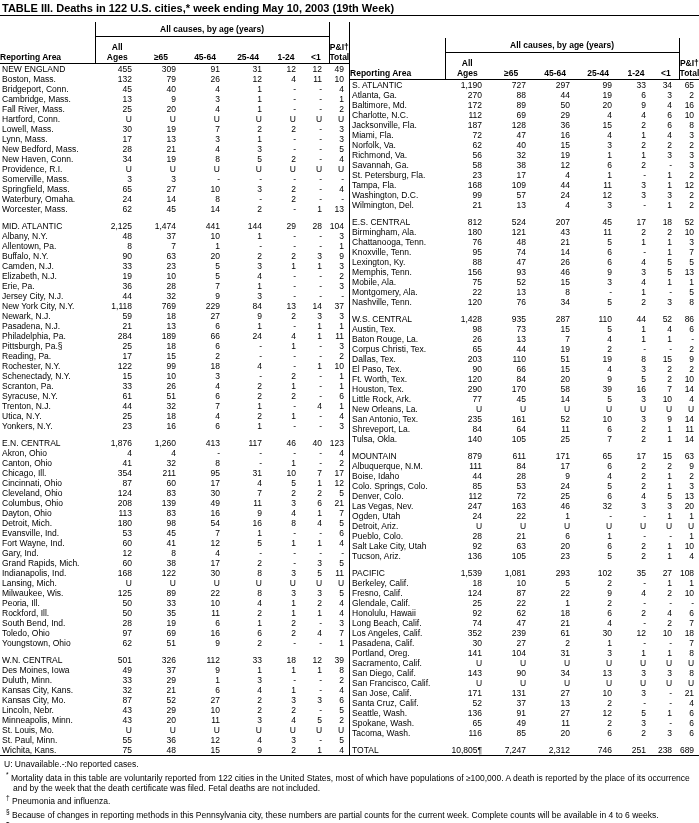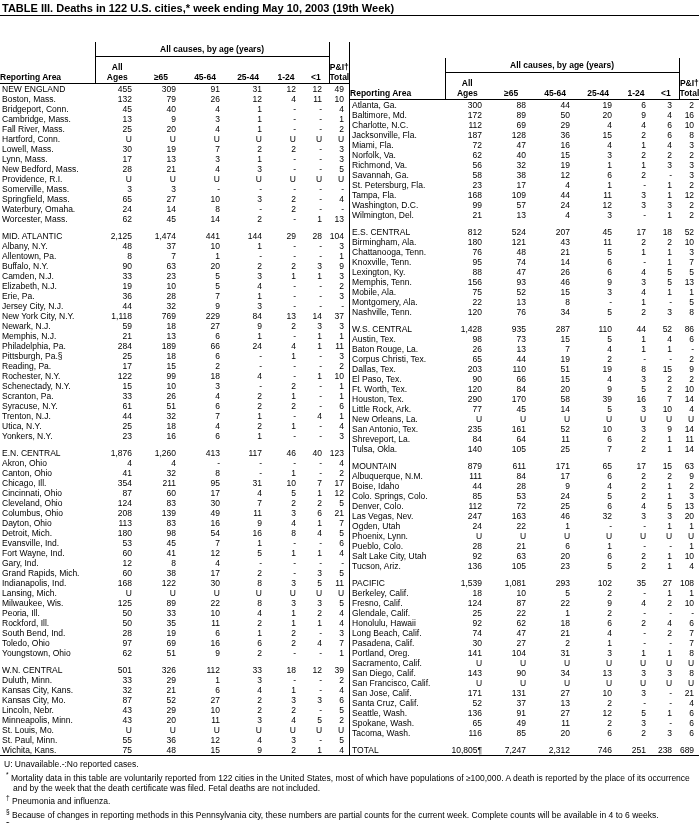--- a/index.html
+++ b/index.html
@@ -172,20 +172,30 @@
               <td class="area">New Bedford, Mass.</td>
               <td class="num">28</td>
               <td class="num">21</td>
               <td class="num">4</td>
               <td class="num">3</td>
               <td class="num">-</td>
               <td class="num">-</td>
               <td class="num pi">5</td>
             </tr>
             <tr>
+              <td class="area">New Haven, Conn.</td>
+              <td class="num">34</td>
+              <td class="num">19</td>
+              <td class="num">8</td>
+              <td class="num">5</td>
+              <td class="num">2</td>
+              <td class="num">-</td>
+              <td class="num pi">4</td>
+            </tr>
+            <tr>
               <td class="area">Providence, R.I.</td>
               <td class="num">U</td>
               <td class="num">U</td>
               <td class="num">U</td>
               <td class="num">U</td>
               <td class="num">U</td>
               <td class="num">U</td>
               <td class="num pi">U</td>
             </tr>
             <tr>
@@ -325,21 +335,21 @@
               <td class="area">Newark, N.J.</td>
               <td class="num">59</td>
               <td class="num">18</td>
               <td class="num">27</td>
               <td class="num">9</td>
               <td class="num">2</td>
               <td class="num">3</td>
               <td class="num pi">3</td>
             </tr>
             <tr>
-              <td class="area">Memphis, N.J.</td>
+              <td class="area">Pasadena, N.J.</td>
               <td class="num">21</td>
               <td class="num">13</td>
               <td class="num">6</td>
               <td class="num">1</td>
               <td class="num">-</td>
               <td class="num">1</td>
               <td class="num pi">1</td>
             </tr>
             <tr>
               <td class="area">Philadelphia, Pa.</td>
@@ -659,20 +669,30 @@
             </tr>
             <tr>
               <td class="area">W.N. CENTRAL</td>
               <td class="num">501</td>
               <td class="num">326</td>
               <td class="num">112</td>
               <td class="num">33</td>
               <td class="num">18</td>
               <td class="num">12</td>
               <td class="num pi">39</td>
+            </tr>
+            <tr>
+              <td class="area">Des Moines, Iowa</td>
+              <td class="num">49</td>
+              <td class="num">37</td>
+              <td class="num">9</td>
+              <td class="num">1</td>
+              <td class="num">1</td>
+              <td class="num">1</td>
+              <td class="num pi">8</td>
             </tr>
             <tr>
               <td class="area">Duluth, Minn.</td>
               <td class="num">33</td>
               <td class="num">29</td>
               <td class="num">1</td>
               <td class="num">3</td>
               <td class="num">-</td>
               <td class="num">-</td>
               <td class="num pi">2</td>
@@ -775,22 +795,32 @@
             <th>≥65</th>
             <th>45-64</th>
             <th>25-44</th>
             <th>1-24</th>
             <th class="last-age">&lt;1</th>
             <th><span>P&amp;I†</span><br><span>Total</span></th>
           </tr>
         </thead>
         <tbody id="tbody-right">
             <tr>
+              <td class="area">S. ATLANTIC</td>
+              <td class="num">1,190</td>
+              <td class="num">727</td>
+              <td class="num">297</td>
+              <td class="num">99</td>
+              <td class="num">33</td>
+              <td class="num">34</td>
+              <td class="num pi">65</td>
+            </tr>
+            <tr>
               <td class="area">Atlanta, Ga.</td>
-              <td class="num">300</td>
+              <td class="num">270</td>
               <td class="num">88</td>
               <td class="num">44</td>
               <td class="num">19</td>
               <td class="num">6</td>
               <td class="num">3</td>
               <td class="num pi">2</td>
             </tr>
             <tr>
               <td class="area">Baltimore, Md.</td>
               <td class="num">172</td>
@@ -1194,21 +1224,21 @@
               <td class="area">Ogden, Utah</td>
               <td class="num">24</td>
               <td class="num">22</td>
               <td class="num">1</td>
               <td class="num">-</td>
               <td class="num">-</td>
               <td class="num">1</td>
               <td class="num pi">1</td>
             </tr>
             <tr>
-              <td class="area">Phoenix, Lynn.</td>
+              <td class="area">Detroit, Ariz.</td>
               <td class="num">U</td>
               <td class="num">U</td>
               <td class="num">U</td>
               <td class="num">U</td>
               <td class="num">U</td>
               <td class="num">U</td>
               <td class="num pi">U</td>
             </tr>
             <tr>
               <td class="area">Pueblo, Colo.</td>
@@ -1295,20 +1325,30 @@
             </tr>
             <tr>
               <td class="area">Long Beach, Calif.</td>
               <td class="num">74</td>
               <td class="num">47</td>
               <td class="num">21</td>
               <td class="num">4</td>
               <td class="num">-</td>
               <td class="num">2</td>
               <td class="num pi">7</td>
+            </tr>
+            <tr>
+              <td class="area">Los Angeles, Calif.</td>
+              <td class="num">352</td>
+              <td class="num">239</td>
+              <td class="num">61</td>
+              <td class="num">30</td>
+              <td class="num">12</td>
+              <td class="num">10</td>
+              <td class="num pi">18</td>
             </tr>
             <tr>
               <td class="area">Pasadena, Calif.</td>
               <td class="num">30</td>
               <td class="num">27</td>
               <td class="num">2</td>
               <td class="num">1</td>
               <td class="num">-</td>
               <td class="num">-</td>
               <td class="num pi">7</td>

